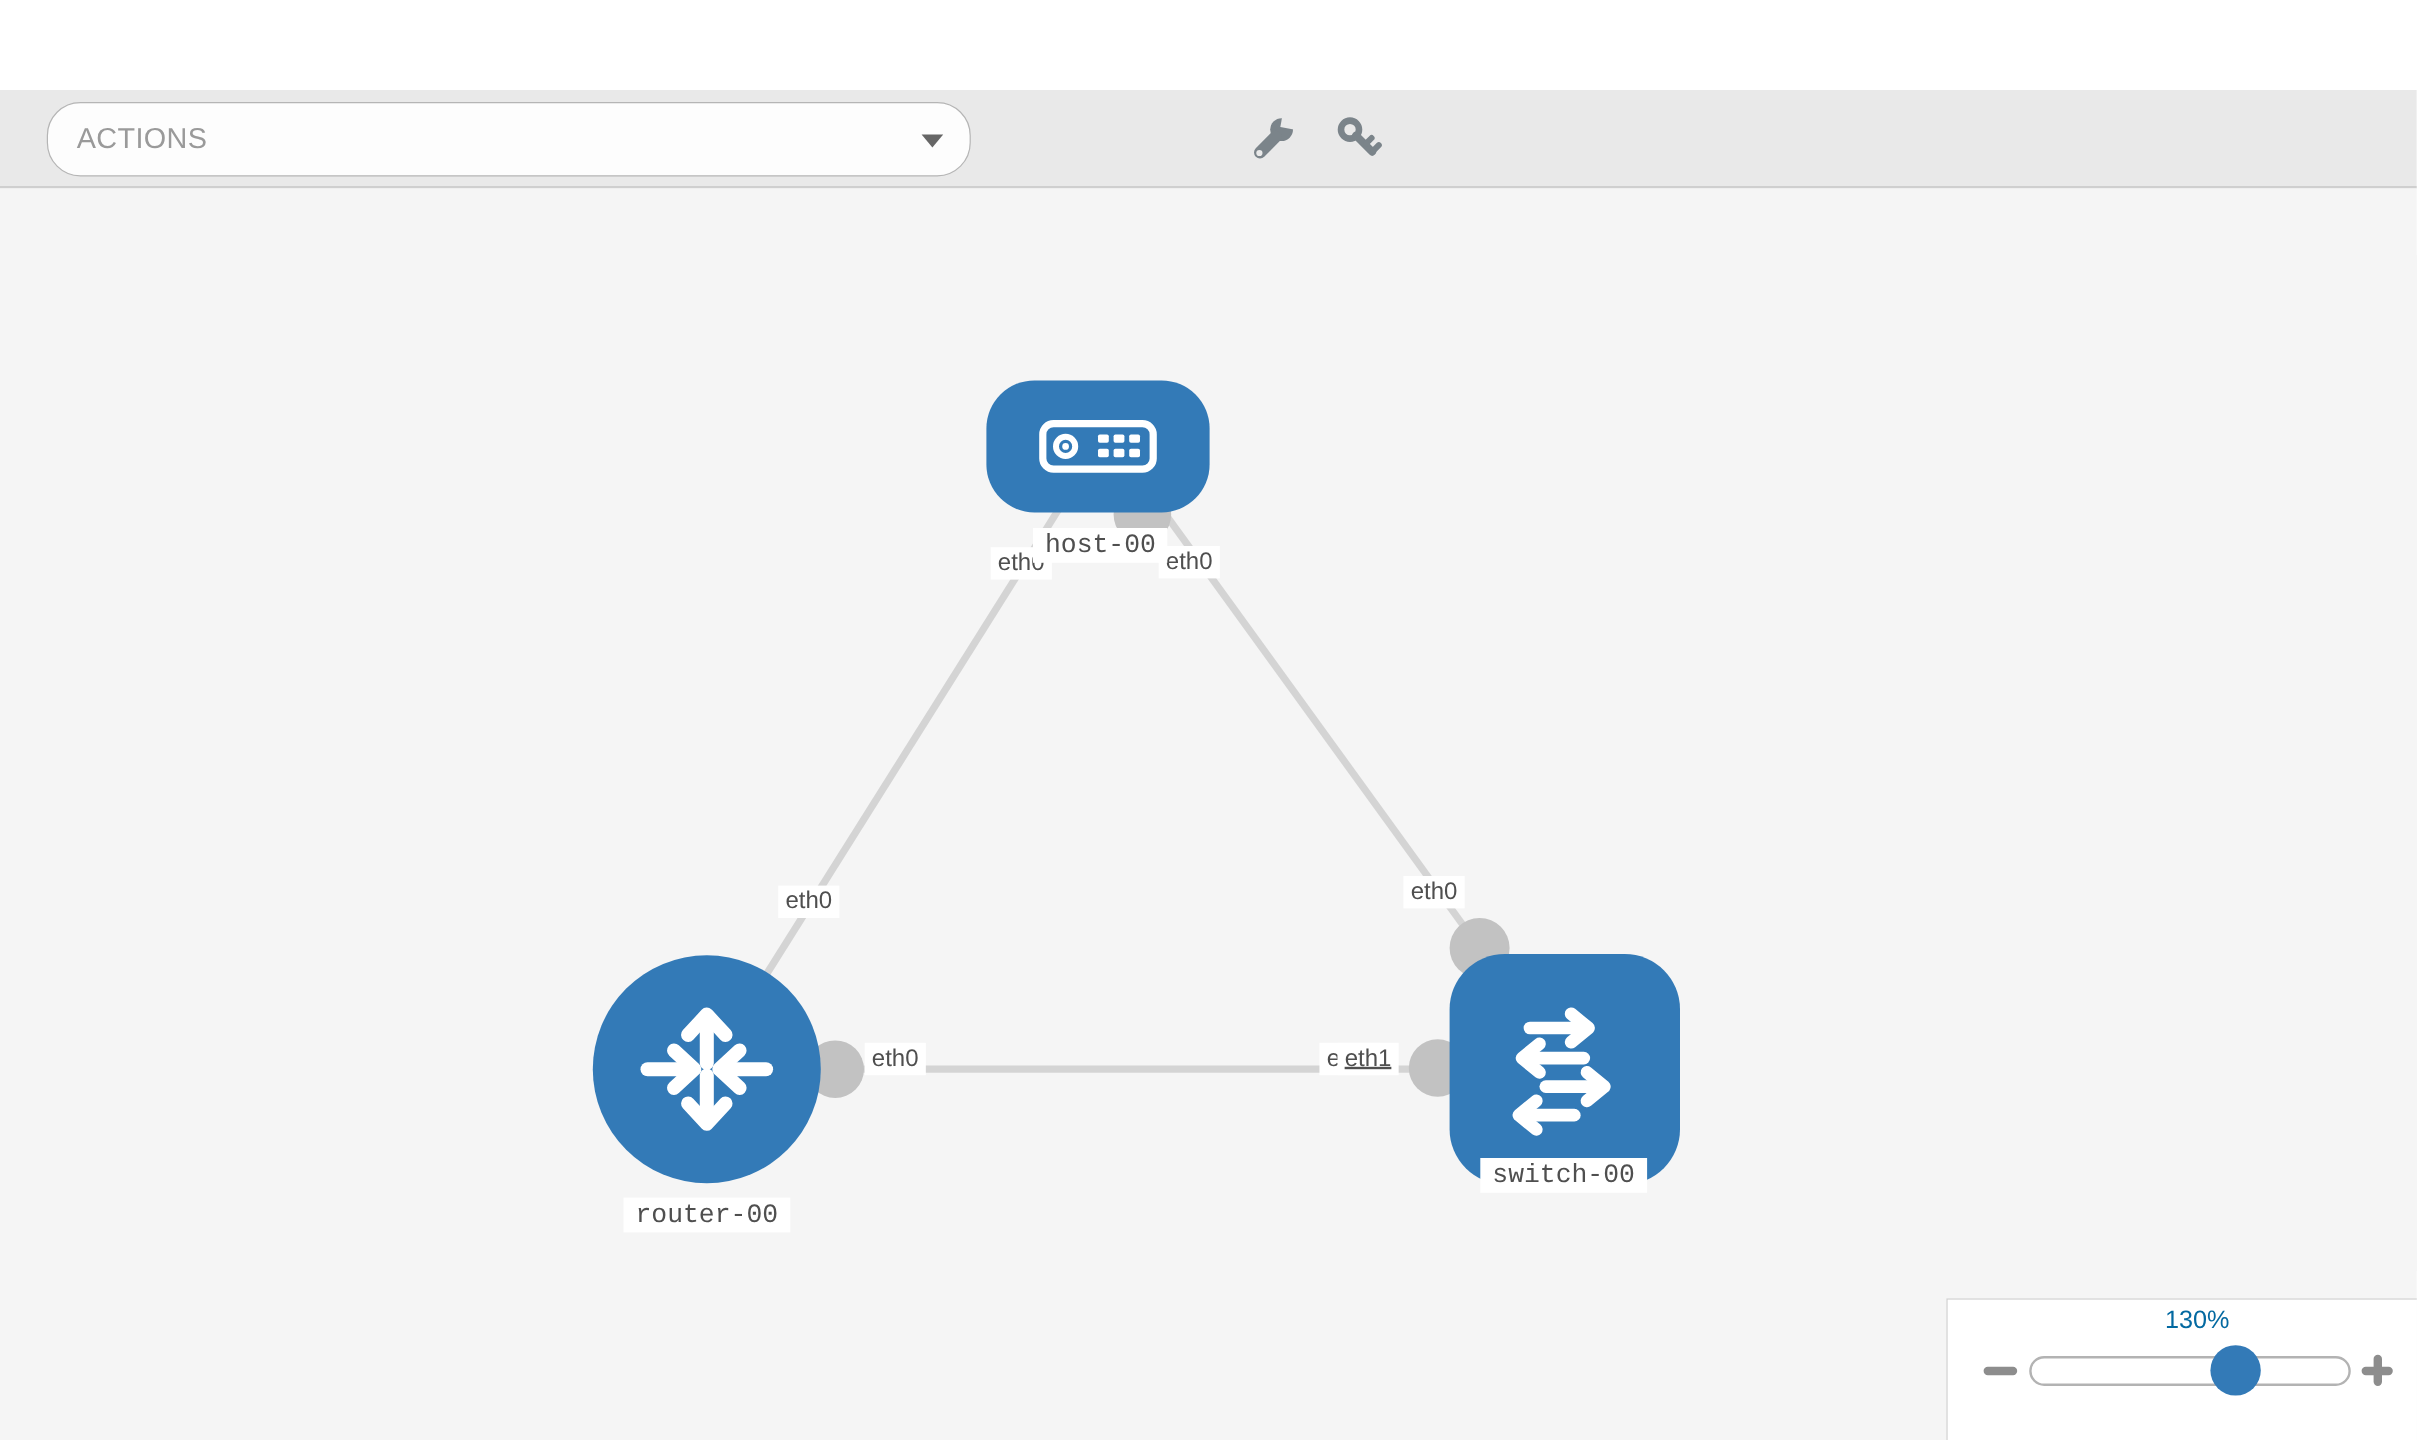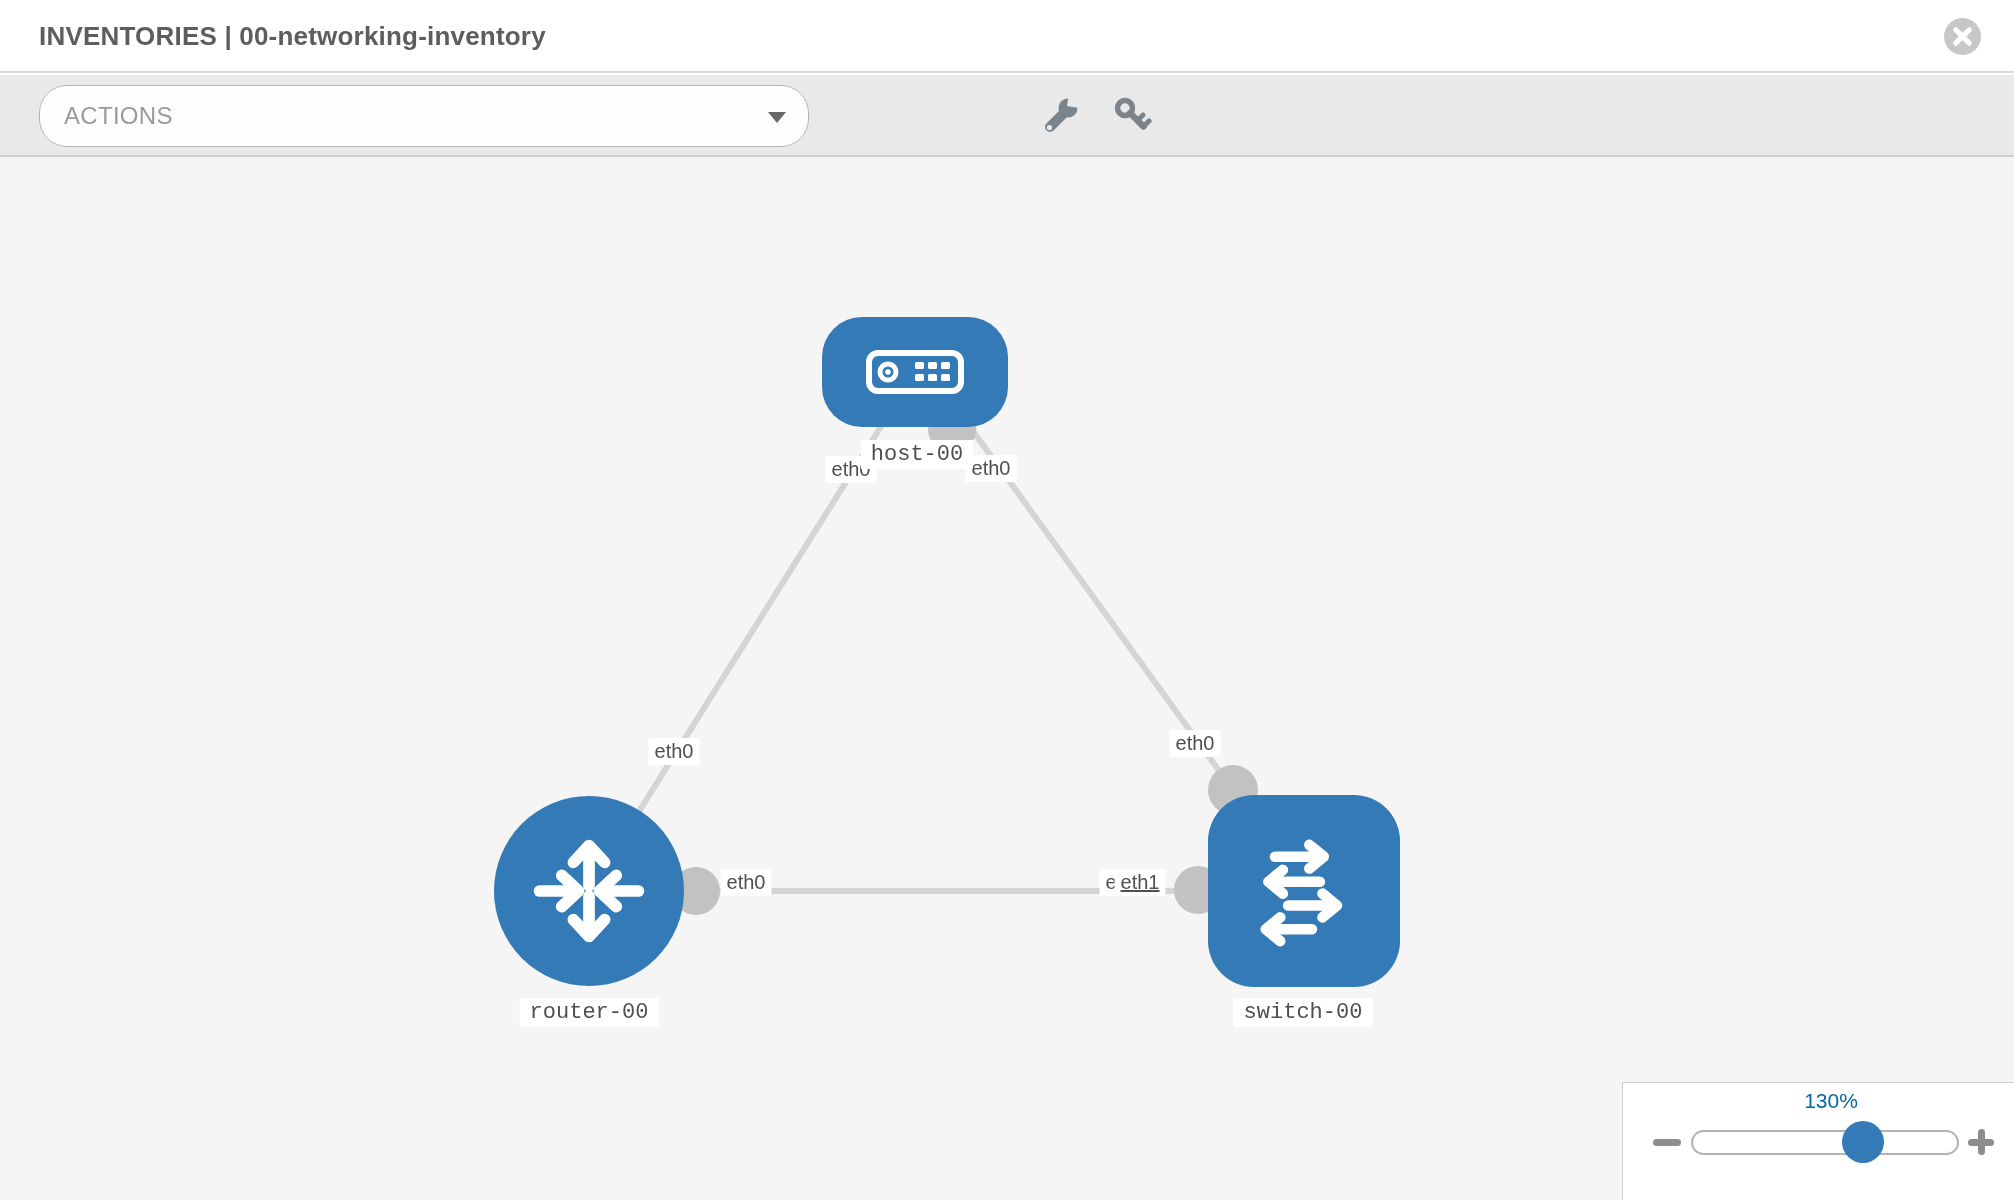--- a/index.html
+++ b/index.html
@@ -64,28 +64,20 @@
   .zoom-track { position:absolute; left:68px; top:47px; width:268px; height:25px;
     border:2px solid #b3b3b3; border-radius:13px; background:#fff; cursor:pointer; }
   .zoom-knob { position:absolute; left:219px; top:38px; width:42px; height:42px;
     border-radius:50%; background:#337ab7; cursor:grab; }
 </style>
 </head>
 <body>
 
 <div class="stage">
 
-  <div class="header">
-    <div class="page-title">INVENTORIES | 00-networking-inventory</div>
-    <div class="close-btn">
-      <svg width="21" height="21" viewBox="0 0 22 22">
-        <path d="M4 4 L18 18 M18 4 L4 18" stroke="#ffffff" stroke-width="5.5" stroke-linecap="round"></path>
-      </svg>
-    </div>
-  </div>
 
   <div class="toolbar">
     <div class="selectbox actions-box">
       <span class="sel-label">ACTIONS</span>
       <span class="caret"></span>
     </div>
 
     <div class="tool-icon-btn wrench-btn">
       <svg width="40" height="40" viewBox="0 0 40 40">
         <circle cx="26" cy="12" r="9.5" fill="#7b848a"></circle>
@@ -163,21 +155,21 @@
     <span class="chip if-label" style="left:674px; top:581px;">eth0</span>
     <span class="chip if-label" style="left:1195px; top:573px;">eth0</span>
     <span class="chip if-label" style="left:851px; top:299px;">eth0</span>
     <span class="chip if-label" style="left:991px; top:298px;">eth0</span>
     <span class="chip if-label" style="left:746px; top:712px;">eth0</span>
     <span class="chip if-label" style="left:1125px; top:712px;">eth0</span>
     <span class="chip if-label" style="left:1140px; top:712px;text-decoration:underline;">eth1</span>
 
     <span class="chip node-label" style="left:917px; top:283px;">host-00</span>
     <span class="chip node-label" style="left:589px; top:841px;">router-00</span>
-    <span class="chip node-label" style="left:1303px; top:841px;">switch-00</span>
+    <span class="chip node-label" style="left:1303px; top:808px;">switch-00</span>
   </div>
 
   <div class="zoom-panel">
     <div class="zoom-level">130%</div>
     <div class="zoom-minus"></div>
     <div class="zoom-track"></div>
     <div class="zoom-knob"></div>
     <div class="zoom-plus">
       <span class="h"></span>
       <span class="v"></span>

